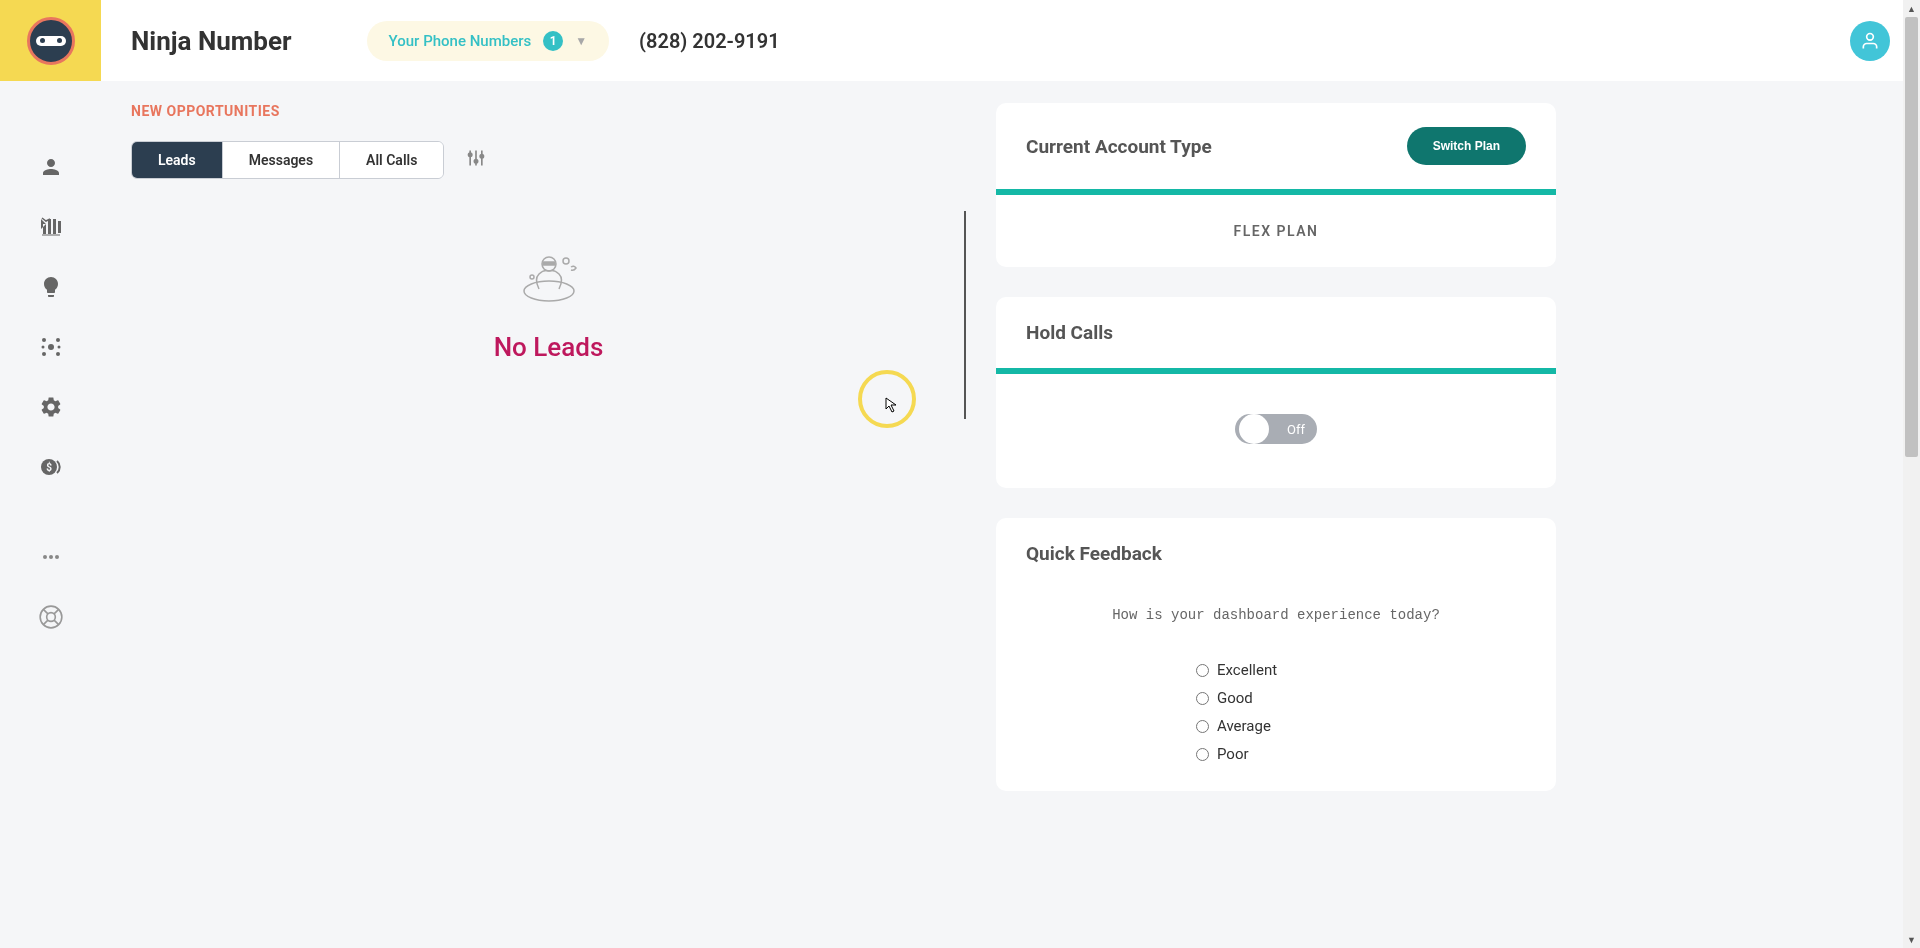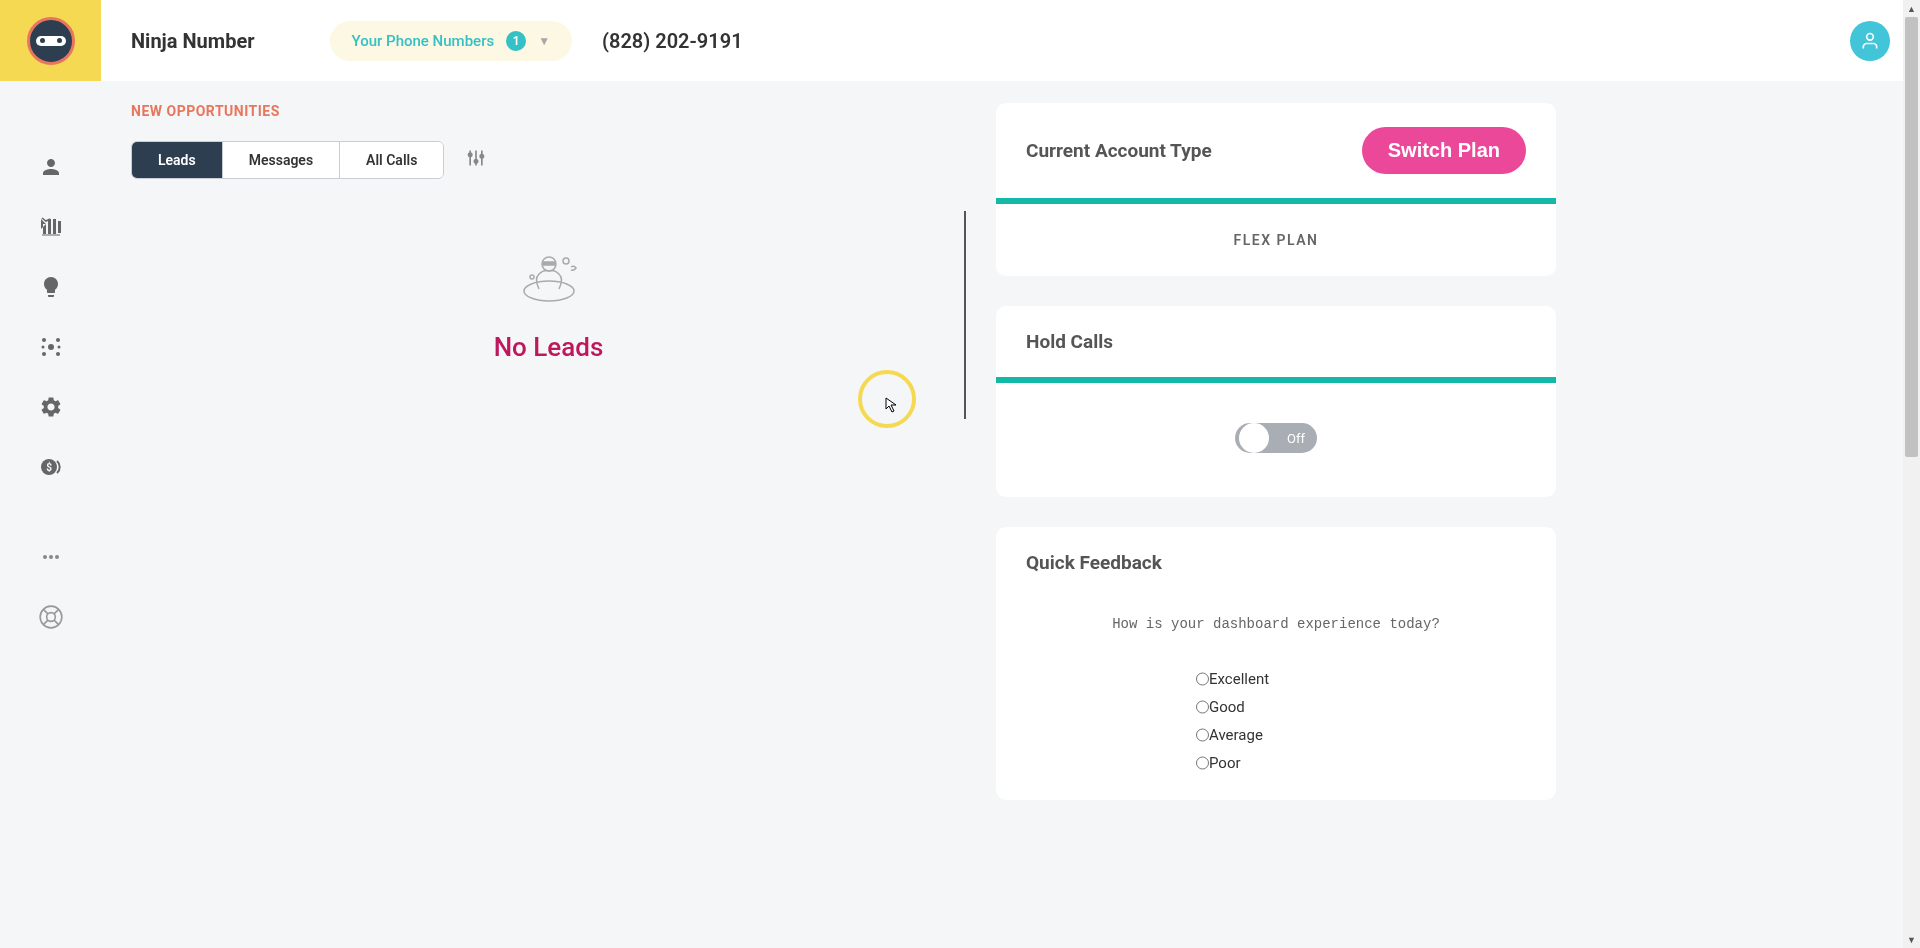--- a/index.html
+++ b/index.html
@@ -61,21 +61,21 @@
       left: 101px;
       right: 0;
       height: 81px;
       background: #fff;
       display: flex;
       align-items: center;
       padding: 0 30px;
       z-index: 90;
     }
     .app-title {
-      font-size: 20px;
+      font-size: 26px;
       font-weight: 700;
       color: #333;
       margin-right: 75px;
     }
     .phone-dropdown {
       background: #fdf8e4;
       border-radius: 25px;
       padding: 10px 22px;
       display: flex;
       align-items: center;
@@ -237,26 +237,26 @@
     }
     .card-header.no-border {
       border-bottom: none;
     }
     .card-title {
       font-size: 19px;
       font-weight: 700;
       color: #555;
     }
     .btn-primary {
-      background: #ec4899;
+      background: #0f766e;
       color: #fff;
       border: none;
       border-radius: 25px;
       padding: 12px 26px;
-      font-size: 20px;
+      font-size: 12px;
       font-weight: 600;
       cursor: pointer;
     }
     .card-body {
       padding: 28px 30px;
       text-align: center;
     }
     .plan-name {
       text-align: center;
       font-size: 14px;
@@ -296,20 +296,22 @@
     }
     .feedback-options {
       display: flex;
       flex-direction: column;
       gap: 10px;
       max-width: 160px;
       margin: 0 auto;
     }
     .feedback-option {
       display: flex;
+      align-items: center;
+      gap: 8px;
       text-align: left;
     }
     .feedback-option label {
       font-size: 15px;
       color: #333;
     }
     .cursor-highlight {
       position: fixed;
       width: 58px;
       height: 58px;

